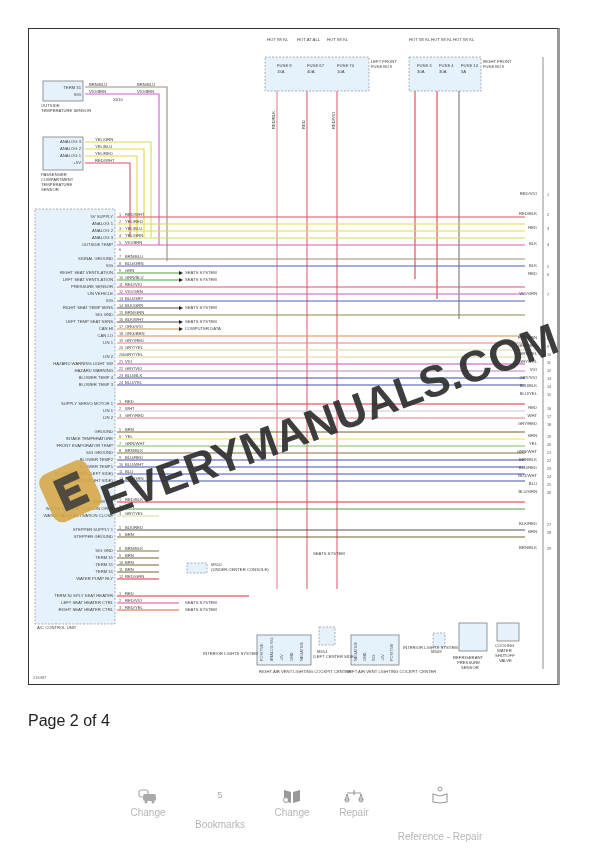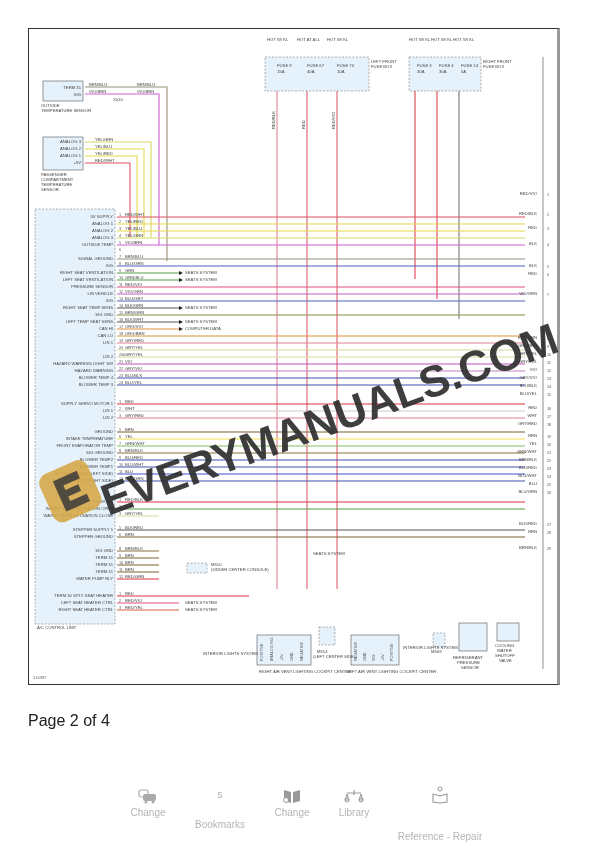--- a/index.html
+++ b/index.html
@@ -429,21 +429,21 @@
     <div class="ic">
       <svg width="20" height="16" viewBox="0 0 20 16">
           <line x1="10" y1="2" x2="10" y2="7" stroke="#999" stroke-width="1.2"></line>
           <line x1="3" y1="5" x2="17" y2="5" stroke="#999" stroke-width="1"></line>
           <path d="M1 12 L3 6 L5 12 Z" fill="none" stroke="#999"></path>
           <path d="M15 12 L17 6 L19 12 Z" fill="none" stroke="#999"></path>
           <circle cx="3" cy="12" r="2" fill="none" stroke="#999"></circle>
           <circle cx="17" cy="12" r="2" fill="none" stroke="#999"></circle>
         </svg>
     </div>
-    <span class="lab">Library</span>
+    <span class="lab">Repair</span>
   </div>
   <div class="nav-item" style="width:110px;gap:24px;">
     <div class="ic">
       <svg width="20" height="18" viewBox="0 0 20 18">
           <circle cx="10" cy="3" r="2" fill="none" stroke="#999"></circle>
           <path d="M3 8 L10 10 L17 8 L17 16 L10 17 L3 16 Z" fill="none" stroke="#999" stroke-width="1.1"></path>
         </svg>
     </div>
     <span class="lab">Reference - Repair</span>
   </div>

